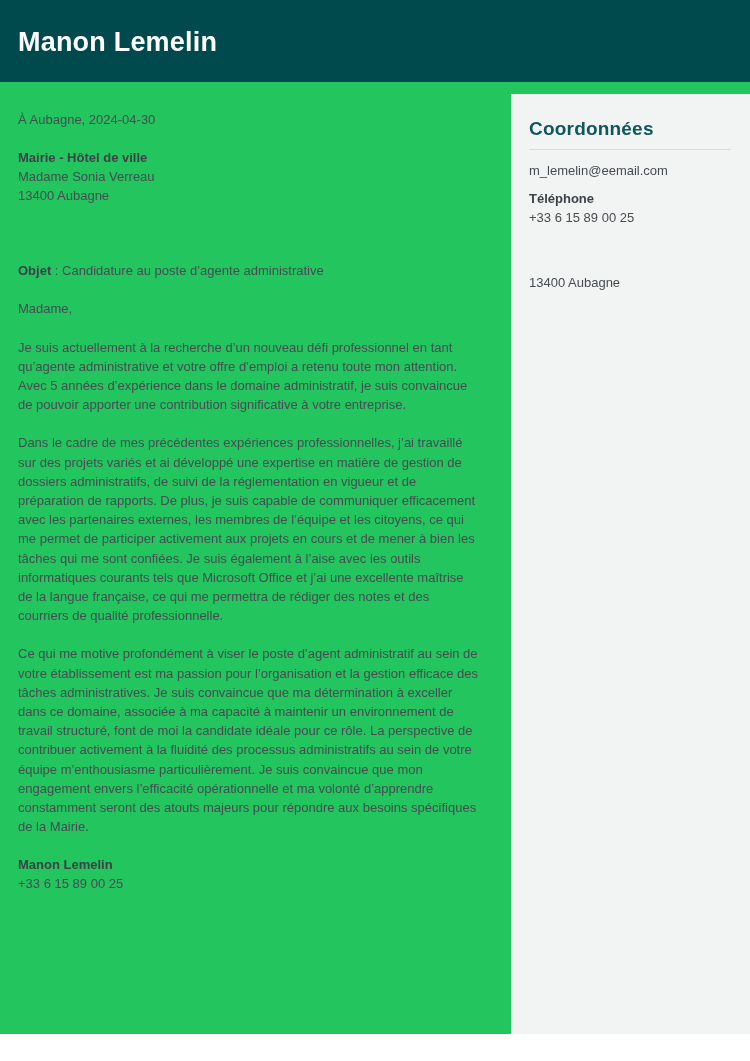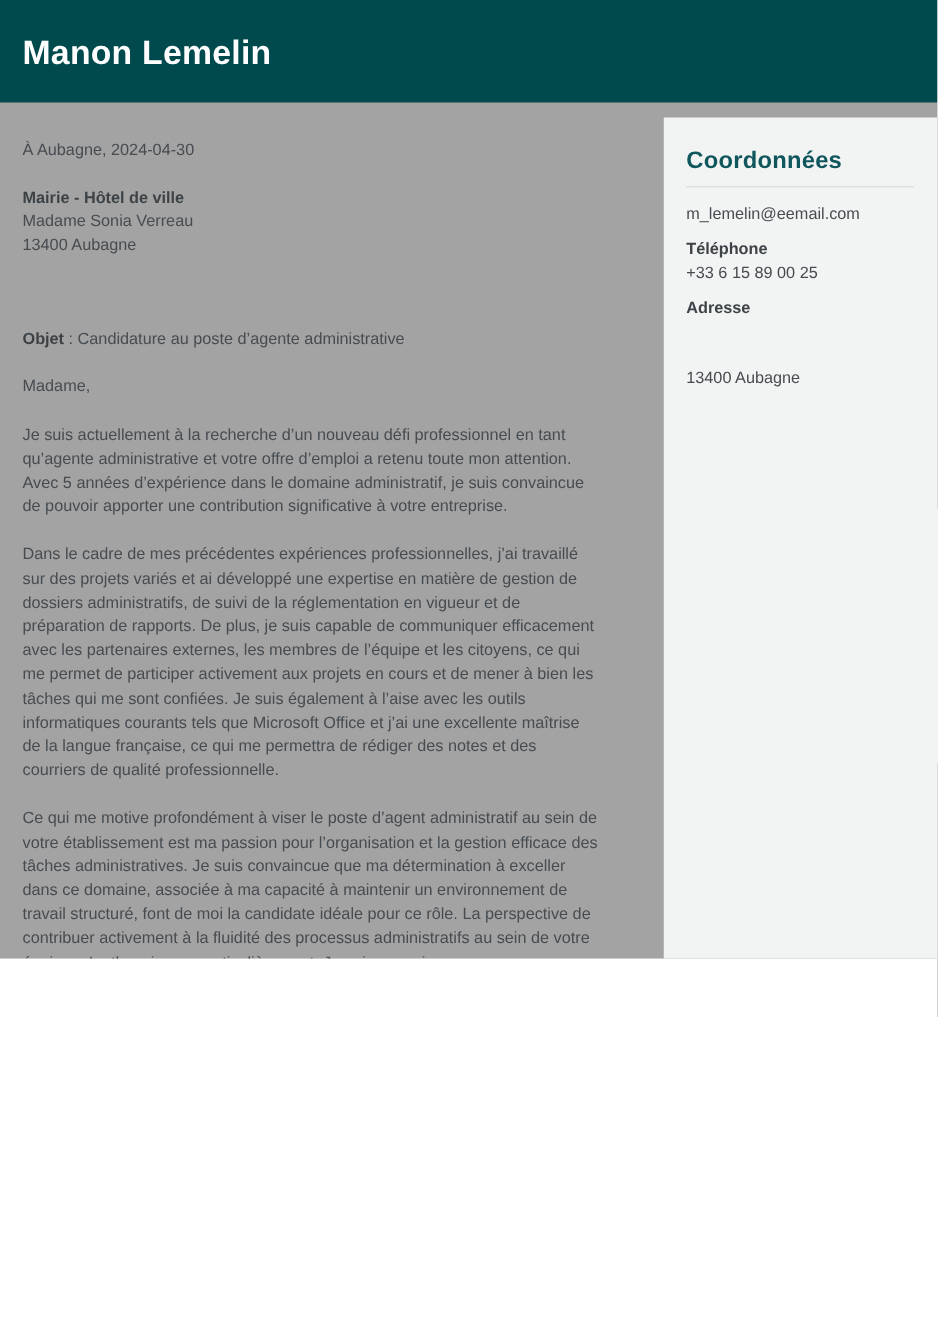--- a/index.html
+++ b/index.html
@@ -2,22 +2,22 @@
 <html lang="fr"><head>
 <meta charset="utf-8">
 <style>
   * { margin: 0; padding: 0; box-sizing: border-box; }
   html, body { background: #ffffff; }
   body { font-family: "Liberation Sans", sans-serif; }
 
   .page {
     position: relative;
     width: 750px;
-    height: 767px;
-    background: #a3a3a3;
+    height: 1034px;
+    background: #22c55e;
     overflow: hidden;
   }
 
   
   .header {
     height: 82px;
     background: #004a4e;
     display: flex;
     align-items: center;
     padding: 2px 18px 0 18px;
@@ -26,21 +26,20 @@
     color: #ffffff;
     font-size: 27px;
     font-weight: 700;
     letter-spacing: 0.2px;
   }
 
   
   .body-wrap {
     display: flex;
     height: 979px; 
-    gap: 20px;
   }
 
   
   .letter {
     width: 511px;
     padding: 28px 30px 0 18px;
     color: #474c51;
     font-size: 13px;
     line-height: 19.2px;
   }
@@ -126,21 +125,20 @@
       <div class="contact-group">
         <div class="contact-value">m_lemelin@eemail.com</div>
       </div>
 
       <div class="contact-group">
         <div class="contact-label">Téléphone</div>
         <div class="contact-value">+33 6 15 89 00 25</div>
       </div>
 
       <div class="contact-group">
-        <div class="contact-label">Adresse</div>
         <div class="address-gap"></div>
         <div class="contact-value">13400 Aubagne</div>
       </div>
 
     </div>
 
   </div>
 </div>
 
 </body></html>

